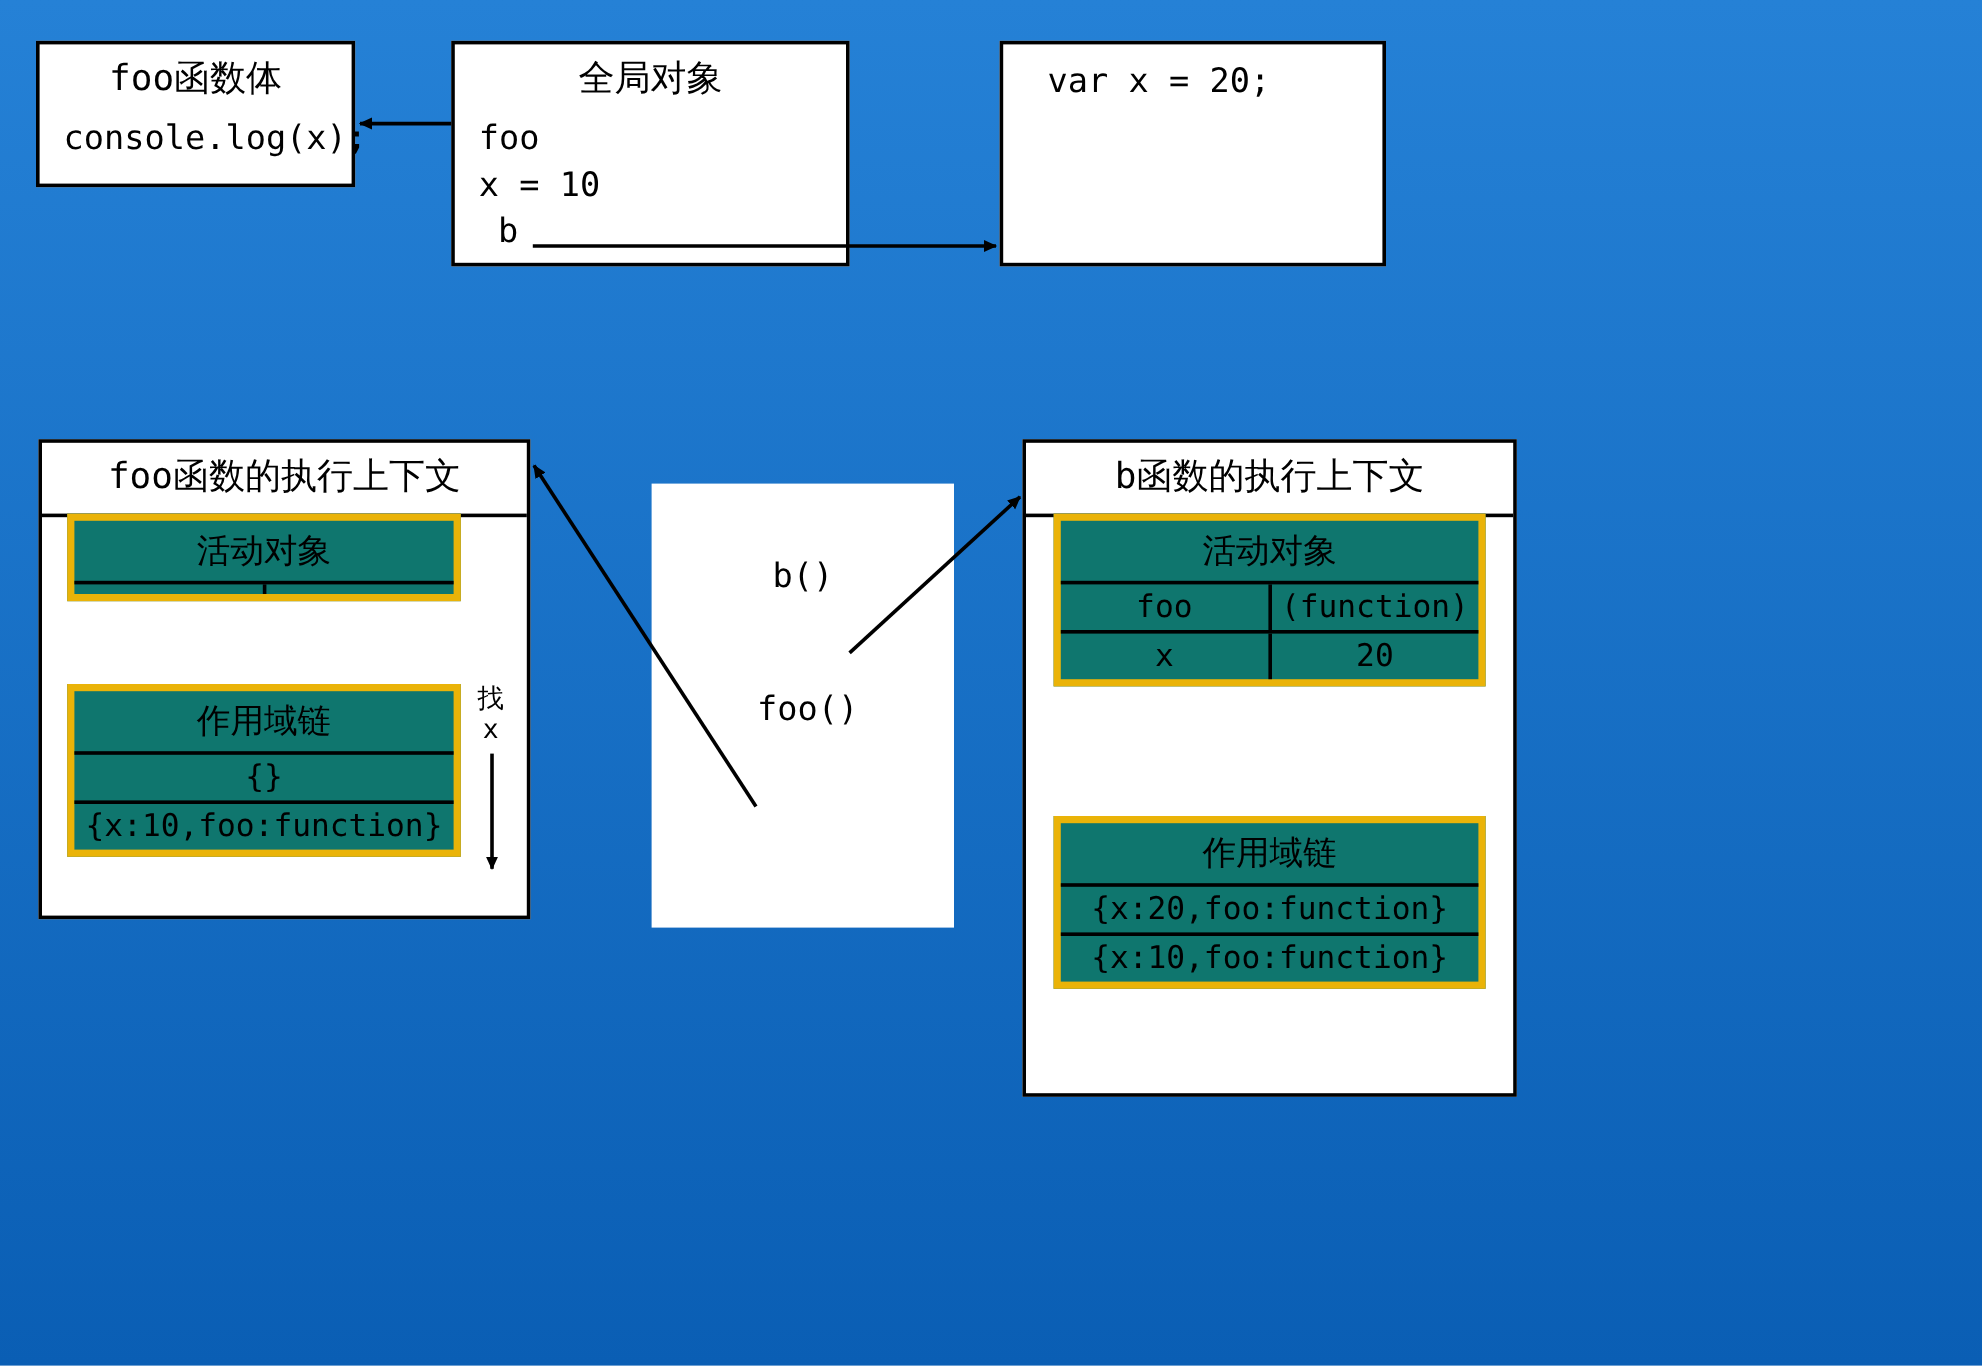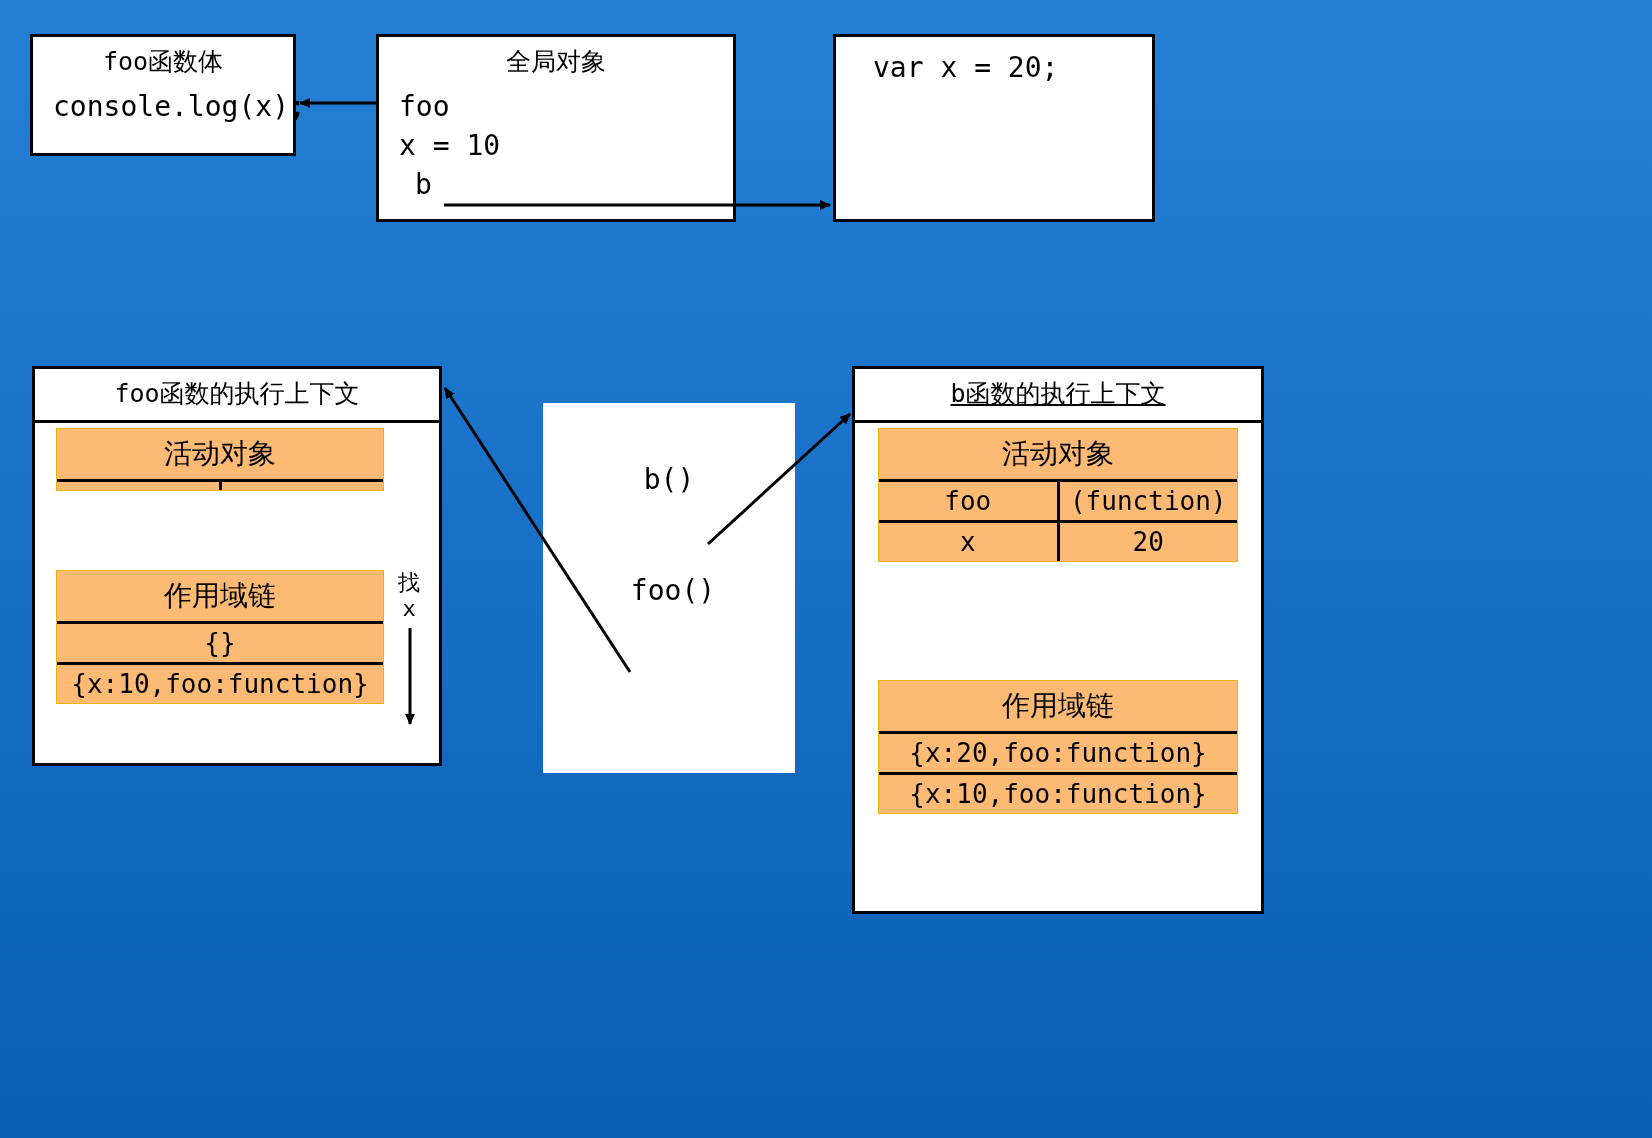--- a/index.html
+++ b/index.html
@@ -14,30 +14,30 @@
     overflow: hidden;
   }
   .box {
     position: absolute;
     background: #fff;
     border: 3px solid #000;
   }
   .title {
     text-align: center;
     padding: 8px 0 10px 0;
-    font-size: 25px;
+    font-size: 30px;
   }
   .line {
     padding: 2px 20px 4px 20px;
     font-size: 28px;
   }
   .table {
     position: absolute;
-    border: 1px solid #eab308;
-    background: #fdba74;
+    border: 6px solid #eab308;
+    background: #0f766e;
   }
   .thead {
     text-align: center;
     border-bottom: 3px solid #000;
     padding: 6px 0;
     font-size: 28px;
   }
   .trow {
     display: flex;
     border-bottom: 3px solid #000;
@@ -65,21 +65,21 @@
   }
 </style>
 </head>
 <body>
 
 <div class="box" style="left:30px; top:34px; width:266px; height:122px;">
   <div class="title">foo函数体</div>
   <div class="line" style="text-align:left;">console.log(x);</div>
 </div>
 
-<div class="box" style="left:376px; top:34px; width:360px; height:188px;">
+<div class="box" style="left:376px; top:34px; width:332px; height:188px;">
   <div class="title">全局对象</div>
   <div class="line">foo</div>
   <div class="line">x = 10</div>
   <div class="line" style="padding-left:36px;">b</div>
 </div>
 
 <div class="box" style="left:833px; top:34px; width:322px; height:188px;">
   <div class="line" style="padding-top:14px;padding-left:37px;">var x = 20;</div>
 </div>
 
@@ -109,21 +109,21 @@
   <span>找</span><br>
   <span>x</span>
 </div>
 
 <div class="box" style="left:543px; top:403px; width:252px; height:370px; border:none;">
   <div class="line" style="text-align:center; padding-top:60px;">b()</div>
   <div class="line" style="text-align:center; padding-top:74px;padding-left:28px;">foo()</div>
 </div>
 
 <div class="box" style="left:852px; top:366px; width:412px; height:548px;">
-  <div class="title" style="border-bottom:3px solid #000;text-decoration:underline;">b函数的执行上下文</div>
+  <div class="title" style="border-bottom:3px solid #000;">b函数的执行上下文</div>
 </div>
 
 <div class="table" style="left:878px; top:428px; width:360px;">
   <div class="thead">活动对象</div>
   <div class="trow">
     <div class="tcell">foo</div>
     <div class="tcell">(function)</div>
   </div>
   <div class="trow">
     <div class="tcell">x</div>

